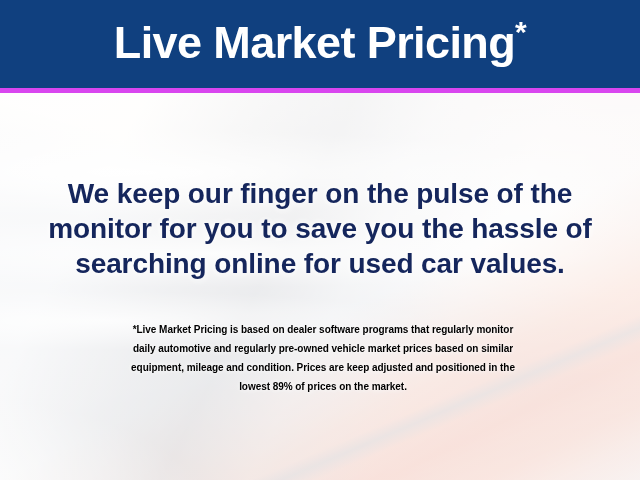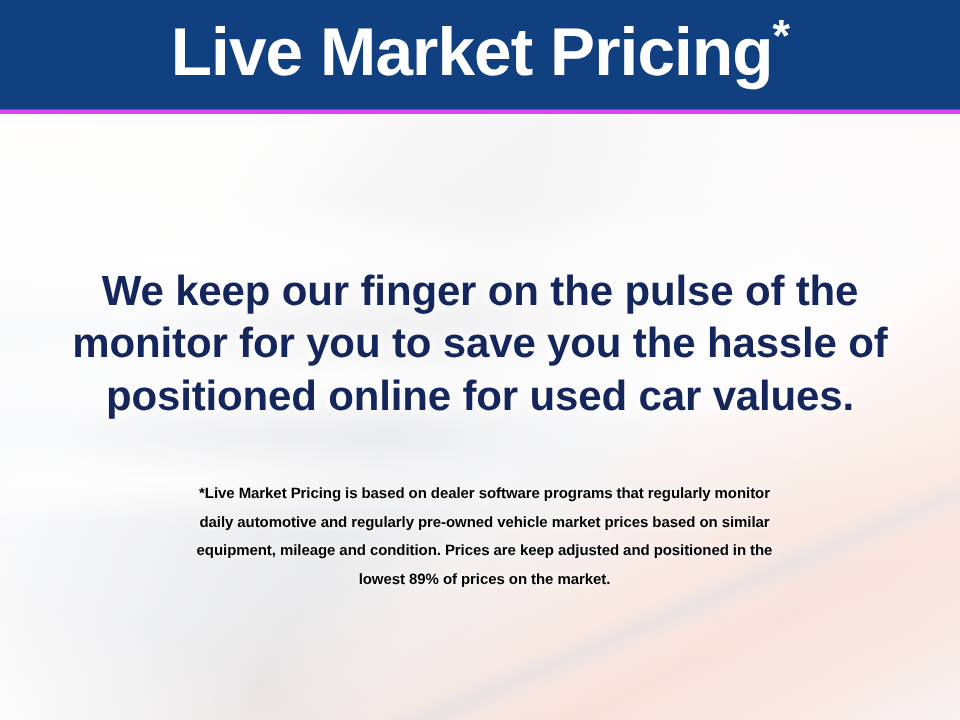--- a/index.html
+++ b/index.html
@@ -136,23 +136,23 @@
         rgba(255,255,255,0.50) 70%,
         rgba(255,255,255,0.46) 100%);
   }
 
   
   .banner {
     position: absolute;
     top: 0;
     left: 0;
     width: 640px;
-    height: 76px;
+    height: 93px;
     background: #10407f;
-    border-bottom: 3px solid #d946ef;
+    border-bottom: 5px solid #d946ef;
     box-sizing: border-box;
     display: flex;
     align-items: center;
     justify-content: center;
   }
   .banner-title {
     color: #ffffff;
     font-size: 45px;
     font-weight: bold;
     letter-spacing: -0.6px;
@@ -219,21 +219,21 @@
     <div class="bg-veil-2"></div>
   </div>
 
   <div class="banner">
     <h1 class="banner-title"><span>Live Market Pricing</span><span class="star">*</span></h1>
   </div>
 
   <div class="headline">
     <span class="headline-line">We keep our finger on the pulse of the</span>
     <span class="headline-line">monitor for you to save you the hassle of</span>
-    <span class="headline-line">positioned online for used car values.</span>
+    <span class="headline-line">searching online for used car values.</span>
   </div>
 
   <div class="disclaimer">
     <span class="disclaimer-line">*Live Market Pricing is based on dealer software programs that regularly monitor</span>
     <span class="disclaimer-line">daily automotive and regularly pre-owned vehicle market prices based on similar</span>
     <span class="disclaimer-line">equipment, mileage and condition. Prices are keep adjusted and positioned in the</span>
     <span class="disclaimer-line">lowest 89% of prices on the market.</span>
   </div>
 
 </div>

